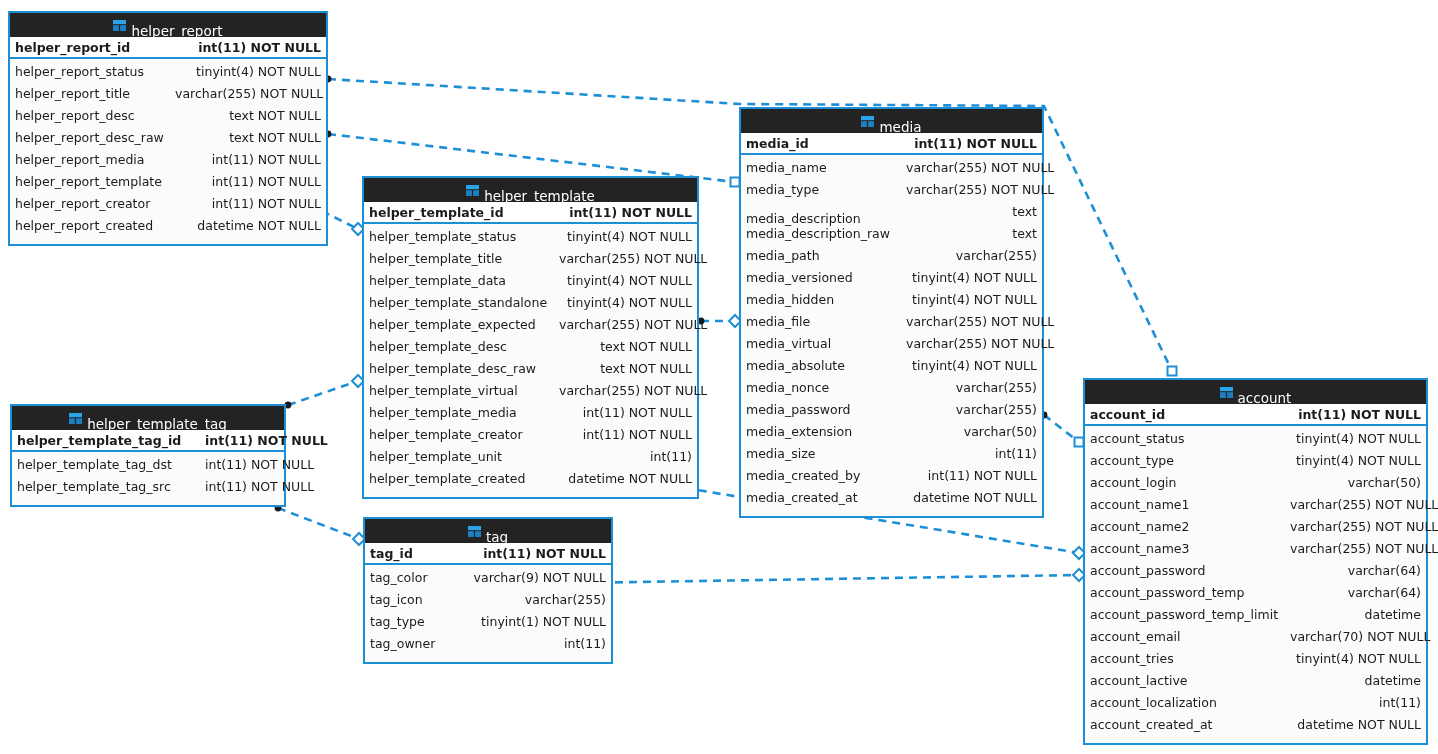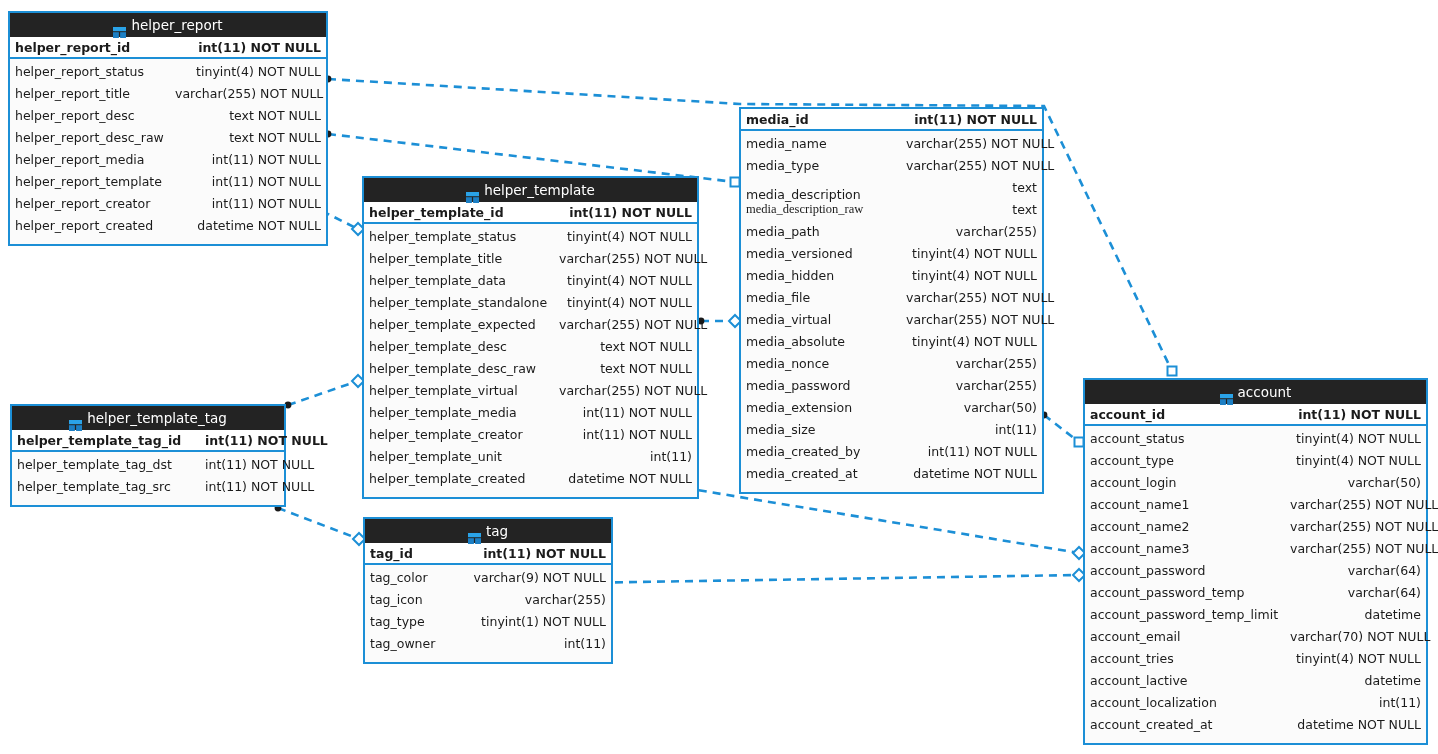--- a/index.html
+++ b/index.html
@@ -40,21 +40,21 @@
     color: #ffffff;
     font-size: 13.5px;
     height: 24px;
     line-height: 24px;
     text-align: center;
     white-space: nowrap;
     position: relative;
   }
   .entity-header .hdr-inner {
     display: inline-flex;
-    align-items: flex-end;
+    align-items: flex-start;
     gap: 5px;
   }
   .tbl-icon {
     width: 13px;
     height: 11px;
     display: inline-block;
     position: relative;
     top: 1px;
   }
   .pk-row {
@@ -244,39 +244,47 @@
           <span class="col-name" style="min-width: 180px;">helper_template_unit</span>
           <span class="col-type">int(11)</span>
         </div>
         <div class="row ">
           <span class="col-name" style="min-width: 180px;">helper_template_created</span>
           <span class="col-type">datetime NOT NULL</span>
         </div>
       </div>
     </div>
     <div class="entity" style="left: 739px; top: 107px; width: 305px;">
+      <div class="entity-header"><span class="hdr-inner">
+          <svg viewBox="0 0 13 11" class="tbl-icon">
+            <rect x="0" y="0" width="13" height="4.2" fill="#2aa3e8"></rect>
+            <rect x="0" y="5.2" width="5.9" height="5.8" fill="#1c7fc4"></rect>
+            <rect x="7.1" y="5.2" width="5.9" height="5.8" fill="#1c7fc4"></rect>
+          </svg>
+          <span>media</span>
+        </span></div>
       <div class="row pk-row">
         <span class="col-name" style="min-width: 150px;">media_id</span>
         <span class="col-type">int(11) NOT NULL</span>
       </div>
       <div class="body-rows">
         <div class="row ">
           <span class="col-name" style="min-width: 150px;">media_name</span>
           <span class="col-type">varchar(255) NOT NULL</span>
         </div>
         <div class="row ">
           <span class="col-name" style="min-width: 150px;">media_type</span>
           <span class="col-type">varchar(255) NOT NULL</span>
         </div>
         <div class="row ">
           <span class="col-name" style="min-width: 150px; margin-top: 14px;">media_description</span>
           <span class="col-type">text</span>
         </div>
         <div class="row ">
-          <span class="col-name" style="min-width: 150px; font-family: Liberation Serif, serif;">media_description_raw</span>
+          <span class="col-name" style="min-width: 150px;">media_description_raw</span>
           <span class="col-type">text</span>
         </div>
         <div class="row ">
           <span class="col-name" style="min-width: 150px;">media_path</span>
           <span class="col-type">varchar(255)</span>
         </div>
         <div class="row ">
           <span class="col-name" style="min-width: 150px;">media_versioned</span>
           <span class="col-type">tinyint(4) NOT NULL</span>
         </div>

